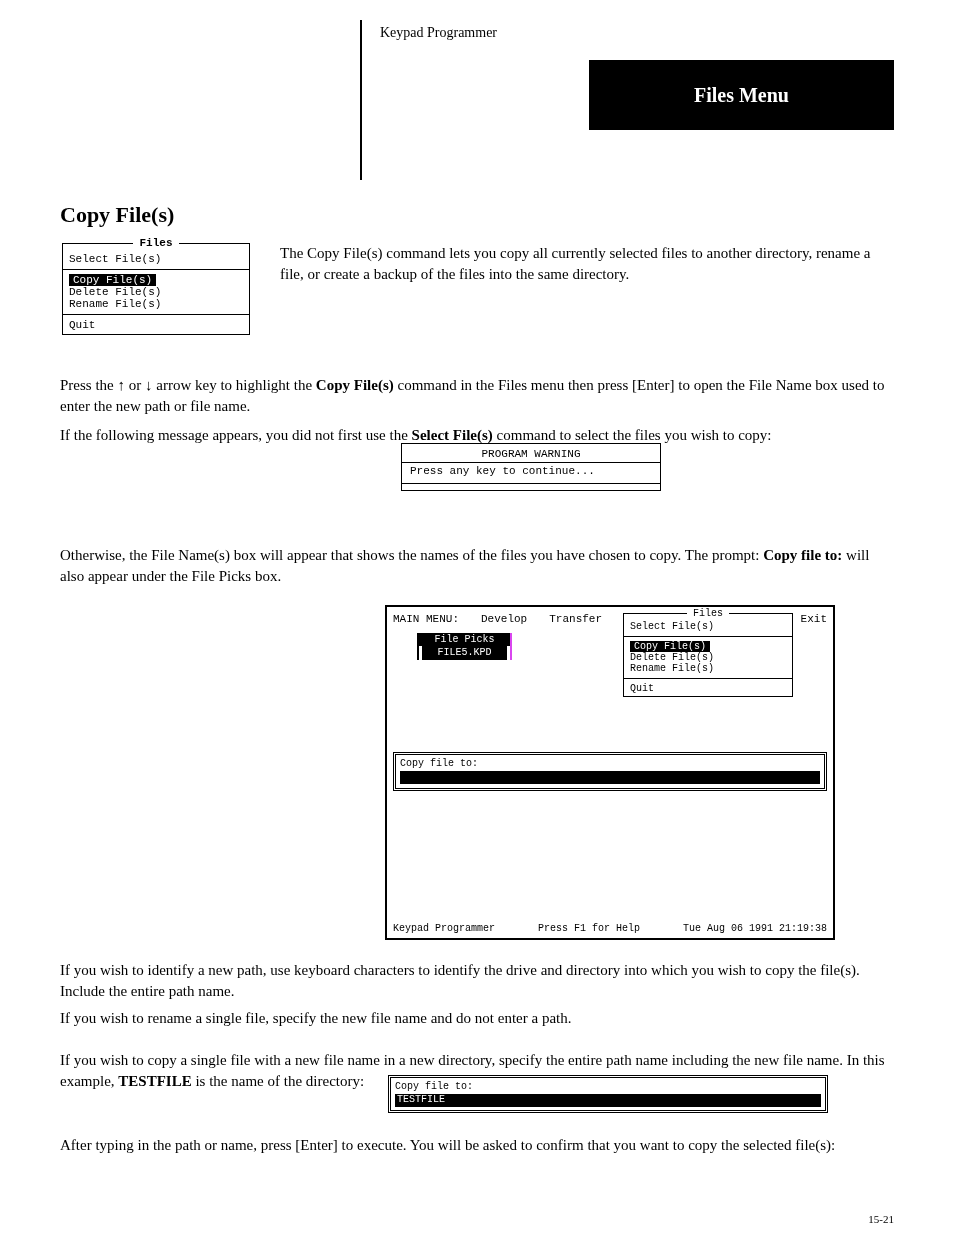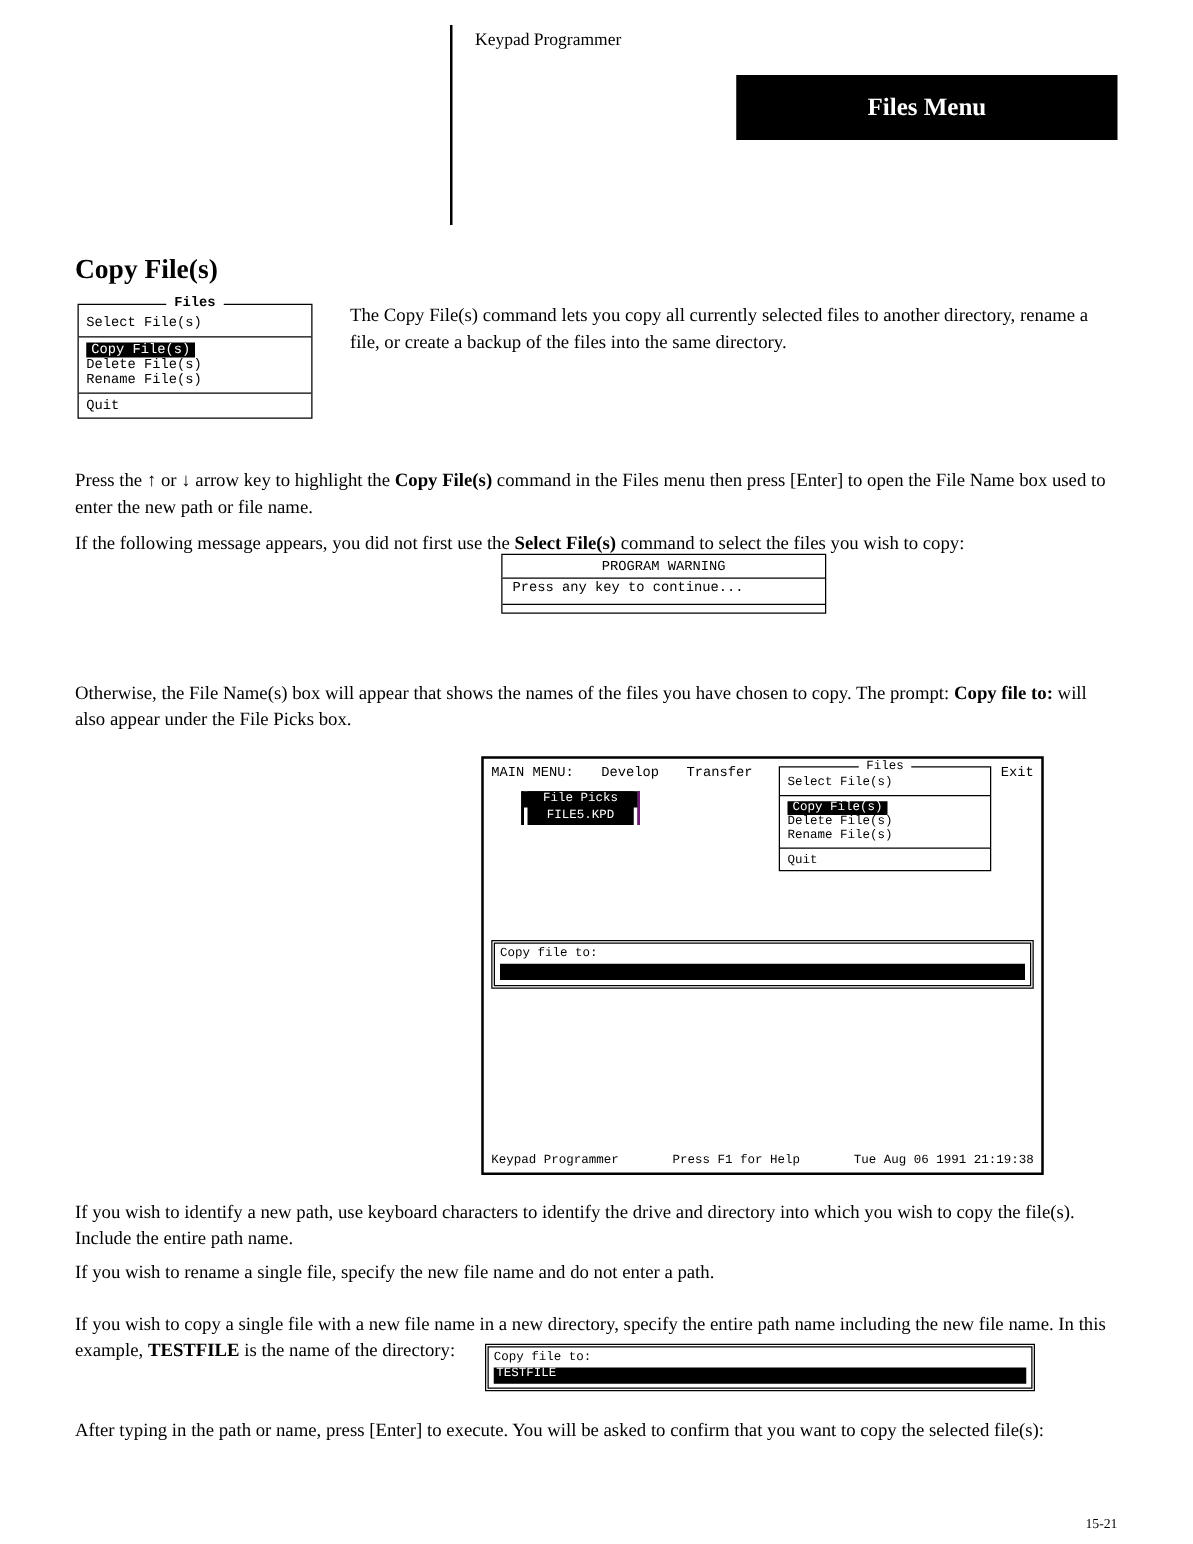--- a/index.html
+++ b/index.html
@@ -54,21 +54,21 @@
     left: 320px;
     top: 5px;
     right: 0;
   }
   .header-right .chap-title { font-size: 14px; }
   .black-band {
     position: absolute;
     right: 0;
     top: 35px;
     width: 305px;
-    height: 52px;
+    height: 70px;
     background: #000;
     color: #fff;
     font-weight: bold;
     text-align: center;
     display: flex;
     align-items: center;
     justify-content: center;
     font-size: 20px;
   }
 
@@ -133,21 +133,21 @@
   .file-picks {
     position: absolute;
     top: 26px;
     left: 30px;
     width: 95px;
     background: #000;
     color: #fff;
     padding: 2px 4px;
     text-align: center;
     border-left: 2px solid #000;
-    border-right: 2px solid #701a75;
+    border-right: 2px solid #d946ef;
     box-shadow: inset 3px 0 0 #fff, inset -3px 0 0 #fff;
     font-size: 10px;
   }
   .file-picks .fp-title {
     background: #000;
     margin: -2px -4px 1px -4px;
     padding: 1px 0;
   }
   .files-menu-inner {
     position: absolute;

